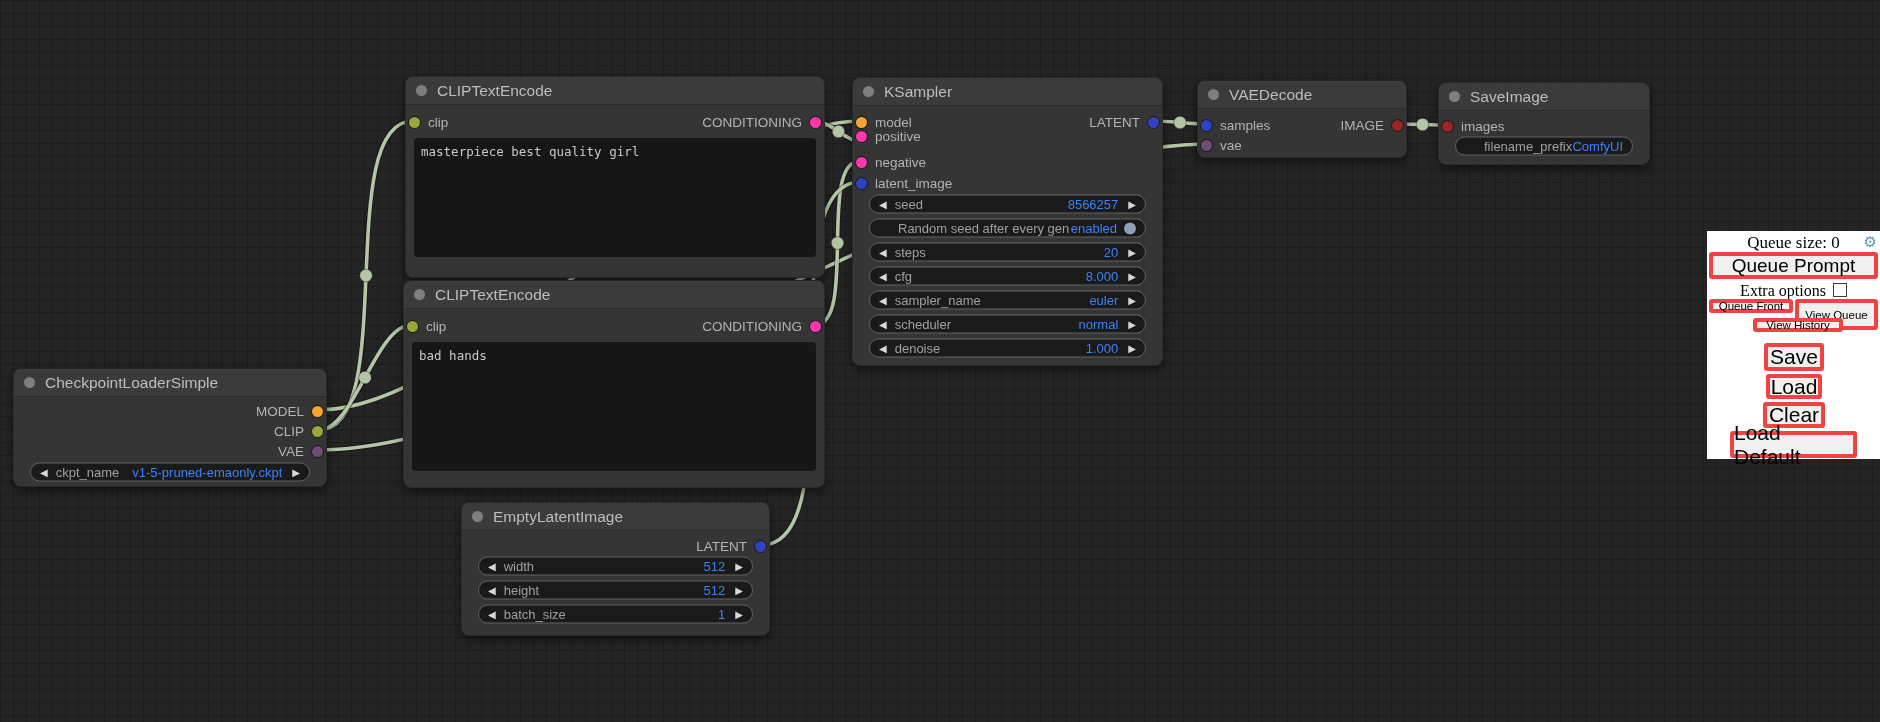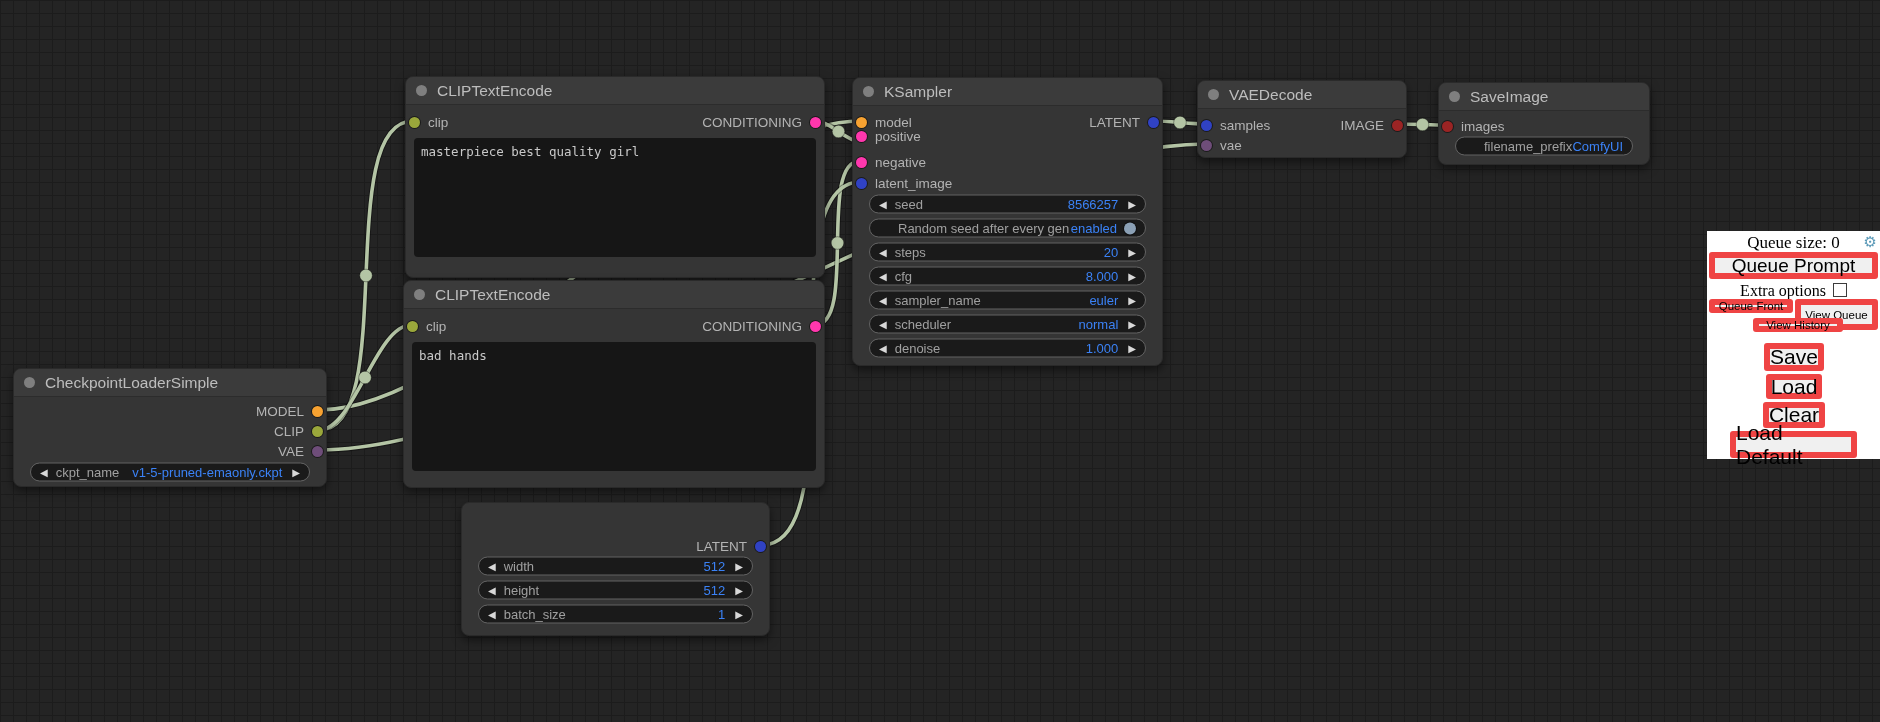--- a/index.html
+++ b/index.html
@@ -44,21 +44,21 @@
     font-family:"DejaVu Sans Mono",monospace;font-size:12.5px;color:#c9c9c9;
     padding:6px 7px;box-sizing:border-box;white-space:pre-wrap;
   }
   
   #queue-panel{position:absolute;left:1707px;top:231px;width:173px;height:228px;
     background:#ffffff;color:#000;z-index:5;font-family:"Liberation Serif",serif;}
   .qtext{position:absolute;width:100%;text-align:center;}
   #queue-size{top:2px;font-size:17px;}
   #gear{position:absolute;top:2px;right:3px;width:auto;color:#5b9ab8;font-size:15px;
         font-family:"DejaVu Sans",sans-serif;text-align:right;}
-  .qbtn{position:absolute;background:#f0f0f0;border:6px solid #ef4444;border-radius:3px;
+  .qbtn{position:absolute;background:#f0f0f0;border:4px solid #ef4444;border-radius:3px;
     display:flex;align-items:center;justify-content:center;box-sizing:border-box;
     font-family:"Liberation Sans",sans-serif;color:#000;cursor:default;}
   #queue-prompt{left:2px;right:2px;top:21px;height:27px;font-size:19px;}
   #extra-row{top:51px;font-size:16px;}
   #extra-checkbox{display:inline-block;width:12px;height:12px;border:1px solid #3c3c3c;
     background:#fff;vertical-align:-1px;margin-left:7px;}
   #queue-front{left:2px;top:68px;width:84px;height:14px;font-size:11.5px;}
   #view-queue{left:88px;right:2px;top:68px;height:31px;font-size:11.5px;}
   #view-history{left:46px;top:87px;width:90px;height:14px;font-size:11.5px;}
   #save-btn{left:57px;top:112px;width:60px;height:28px;font-size:21px;}
@@ -218,20 +218,24 @@
   </div>
   <div class="widget" style="top:270px">
     <span class="arr left">◀</span>
     <span class="wlabel">denoise</span>
     <span class="wvalue">1.000</span>
     <span class="arr right">▶</span>
   </div>
 </div>
 
 <div class="node" style="left:461px;top:502px;width:309px;height:134px">
+  <div class="ntitle">
+    <span class="tdot" style="background: rgb(127, 127, 127);"></span>
+    <span>EmptyLatentImage</span>
+  </div>
   <div class="port out" style="top:43px">
     <span class="plabel">LATENT</span>
     <span class="pdot" style="background: rgb(48, 66, 196);"></span>
   </div>
   <div class="widget" style="top:63px">
     <span class="arr left">◀</span>
     <span class="wlabel">width</span>
     <span class="wvalue">512</span>
     <span class="arr right">▶</span>
   </div>

